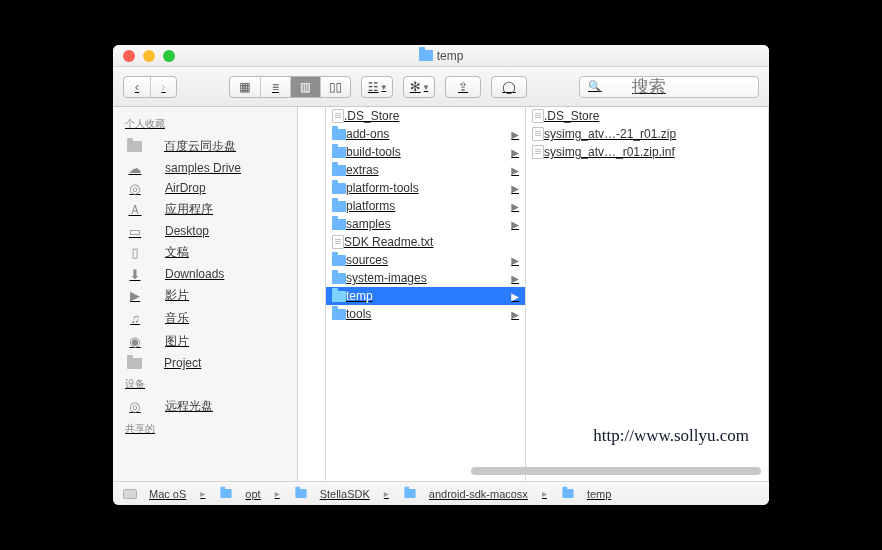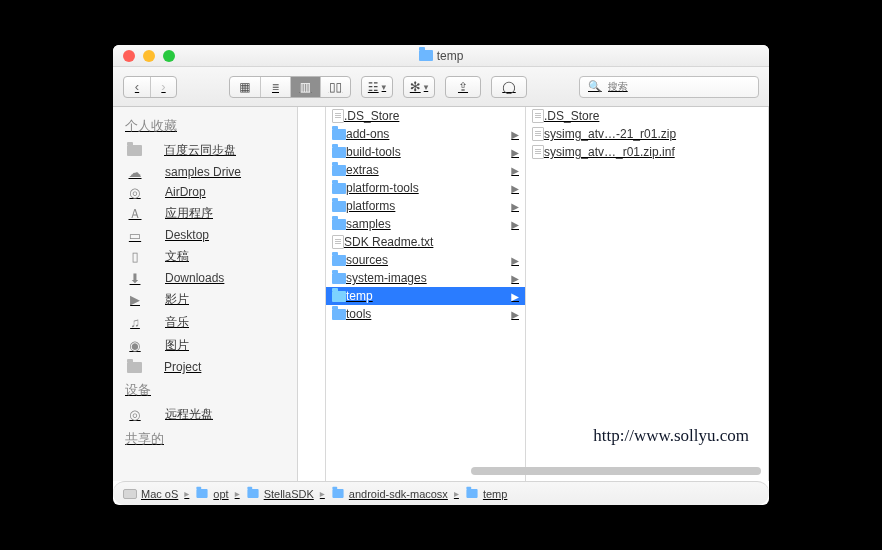--- a/index.html
+++ b/index.html
@@ -18,27 +18,27 @@
   
   .toolbar { height: 40px; background: linear-gradient(#f7f7f7,#ebebeb); border-bottom: 1px solid #c9c9c9; display: flex; align-items: center; padding: 0 10px; gap: 10px; }
   .seg { display: inline-flex; border: 1px solid #b9b9b9; border-radius: 4px; overflow: hidden; height: 22px; background: linear-gradient(#ffffff,#f0f0f0); }
   .seg button { border: none; background: transparent; width: 30px; display: flex; align-items: center; justify-content: center; font-size: 12px; color: #4b4b4b; cursor: default; }
   .seg button + button { border-left: 1px solid #c8c8c8; }
   .seg button.active { background: #8f8f8f; color: #fff; }
   .seg.narrow button { width: 26px; }
   .btn-single { border: 1px solid #b9b9b9; border-radius: 4px; height: 22px; width: 36px; background: linear-gradient(#ffffff,#f0f0f0); display: flex; align-items: center; justify-content: center; font-size: 12px; color: #4b4b4b; }
   .flex-spacer { flex: 1; }
   .searchbox { display: flex; align-items: center; border: 1px solid #c0c0c0; border-radius: 4px; height: 22px; width: 180px; background: linear-gradient(#ffffff,#f5f5f5); padding: 0 8px; color: #8a8a8a; font-size: 12px; gap: 6px; }
-  .searchbox input { border: none; outline: none; background: transparent; font-size: 10px; flex: 1; color: #333; }
+  .searchbox input { border: none; outline: none; background: transparent; font-size: 17px; flex: 1; color: #333; margin-left: 24px; }
   .chev { font-size: 13px; color: #6a6a6a; }
   .gear { font-size: 13px; }
   
   .body { flex: 1; display: flex; min-height: 0; }
   .sidebar { width: 185px; background: #f6f6f6; border-right: 1px solid #d5d5d5; overflow-y: auto; padding-top: 6px; font-size: 12px; }
-  .side-head { color: #8a8a8a; font-size: 13px; padding: 4px 12px; }
+  .side-head { color: #8a8a8a; font-size: 10px; padding: 4px 12px; }
   .side-item { display: flex; align-items: center; gap: 22px; padding: 3px 14px; color: #3b3b3b; }
   .side-icon { width: 16px; height: 14px; display: inline-flex; align-items: center; justify-content: center; color: #8a8a8a; font-size: 13px; }
   .side-icon.folder { background: #bdbdbd; border-radius: 1px; position: relative; height: 11px; width: 15px; }
   .side-icon.folder::before { content: ""; position: absolute; top: -3px; left: 0; width: 6px; height: 3px; background: #bdbdbd; border-radius: 1px 1px 0 0; }
   
   .columns { flex: 1; display: flex; position: relative; }
   .col { border-right: 1px solid #d8d8d8; overflow-y: auto; font-size: 12px; color: #333; }
   .col1 { width: 28px; background: #fff; }
   .col2 { width: 200px; }
   .col3 { flex: 1; }
@@ -46,21 +46,21 @@
   .row .arrow { margin-left: auto; color: #7e7e7e; font-size: 10px; }
   .row.selected { background: #2a7cff; color: #fff; }
   .row.selected .arrow { color: #fff; }
   .row.selected .folder-glyph { filter: brightness(1.15); }
   .doc-glyph { width: 12px; height: 14px; border: 1px solid #c3c3c3; border-radius: 1px; background: #fff; position: relative; display: inline-block; }
   .doc-glyph.stripes::after { content: ""; position: absolute; left: 2px; right: 2px; top: 3px; height: 1px; background: #c3c3c3; box-shadow: 0 2px 0 #c3c3c3, 0 4px 0 #c3c3c3; }
   .watermark { position: absolute; right: 20px; bottom: 35px; color: #0f172a; font-size: 17px; font-family: Georgia, serif; pointer-events: none; }
   .scroll-hint { position: absolute; left: 0; right: 8px; bottom: 4px; height: 10px; display: flex; justify-content: flex-end; }
   .scroll-hint span { width: 290px; height: 8px; background: #c8c8c8; border-radius: 4px; }
   
-  .pathbar { height: 24px; border-top: 1px solid #d5d5d5; background: linear-gradient(#f7f7f7,#efefef); display: flex; align-items: center; font-size: 11px; gap: 4px; padding: 0 10px; color: #3b3b3b; border-radius: 12px; }
+  .pathbar { height: 24px; border-top: 1px solid #d5d5d5; background: linear-gradient(#f7f7f7,#efefef); display: flex; align-items: center; font-size: 11px; gap: 12px; padding: 0 10px; color: #3b3b3b; }
   .pathbar .sep { color: #9a9a9a; font-size: 10px; padding: 0 2px; }
   .drive-glyph { width: 14px; height: 10px; background: #d7d7d7; border: 1px solid #b3b3b3; border-radius: 2px; display: inline-block; }
 </style>
 </head>
 <body>
 
 <div class="window">
 
   <div class="titlebar">
     <div class="traffic">

